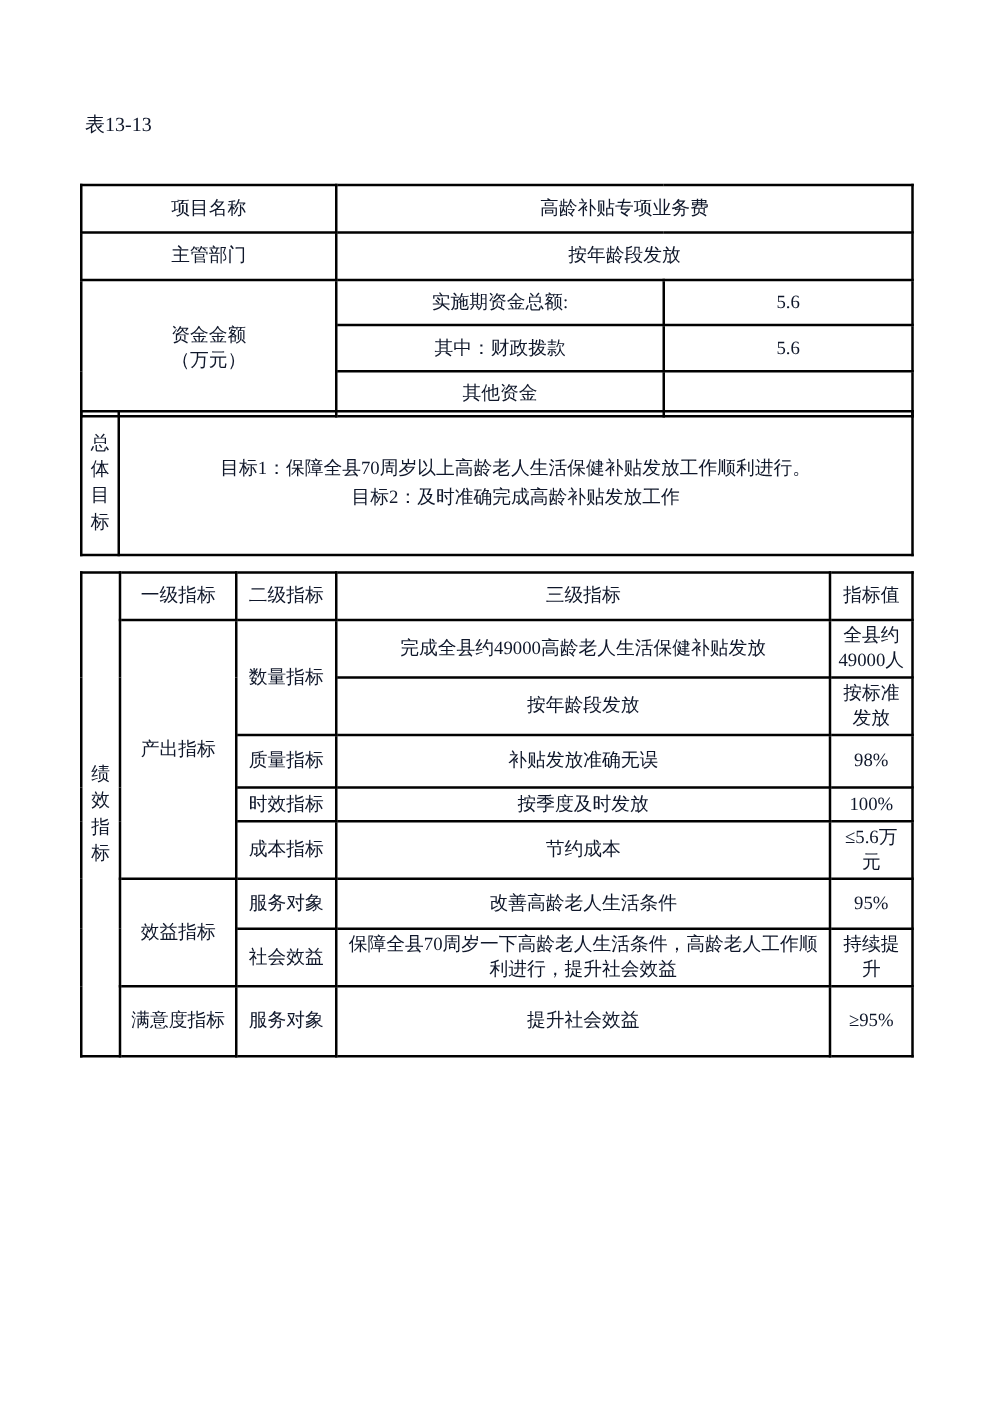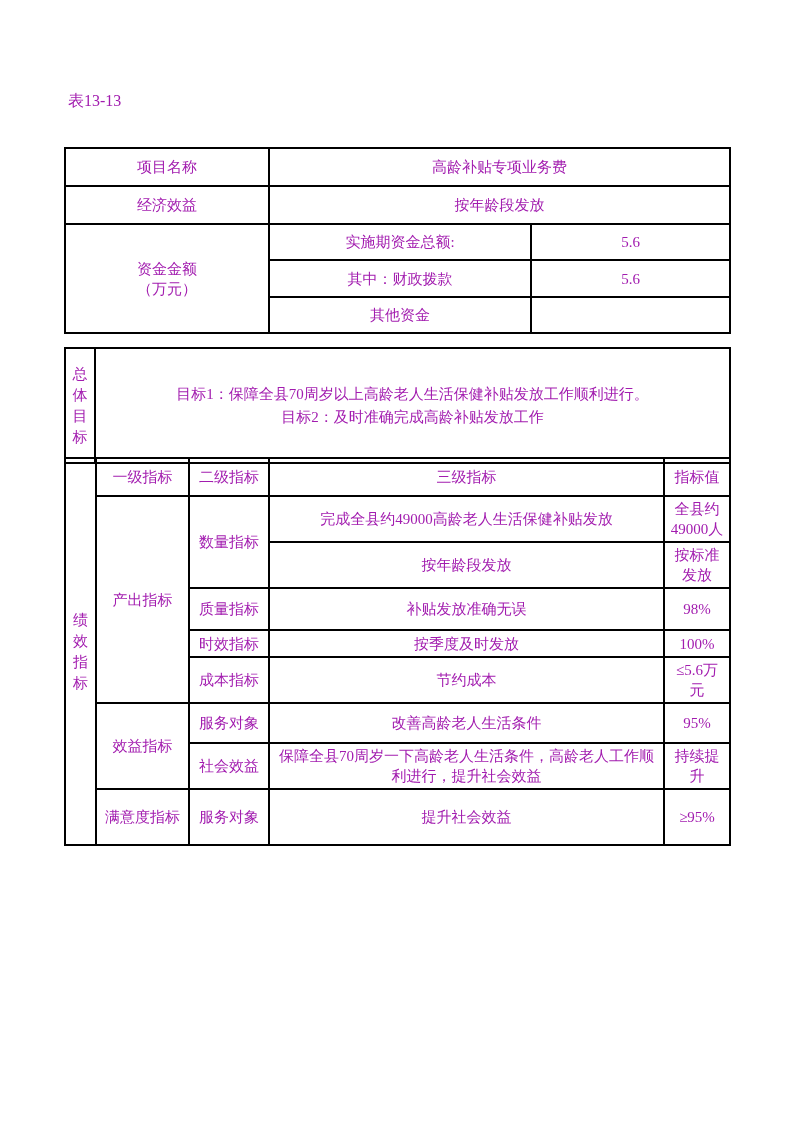--- a/index.html
+++ b/index.html
@@ -2,21 +2,21 @@
 <html><head>
 <meta charset="utf-8">
 <style>
   html,body { margin:0; padding:0; background:#e8e8e8; }
   .page {
     position:relative;
     width:793px; height:1122px;
     margin:0 auto;
     background:#ffffff;
     font-family:"Liberation Serif","DejaVu Serif",serif;
-    color:#a21caf;
+    color:#0f172a;
   }
   .doc-label {
     position:absolute; left:68px; top:92px;
     font-size:16px; line-height:18px;
   }
   .title {
     position:absolute; left:0; top:114px; width:793px;
     text-align:center; font-size:21px; font-weight:bold; line-height:26px;
   }
   table.tbl {
@@ -24,21 +24,21 @@
     border-collapse:collapse; table-layout:fixed;
     width:665px;
   }
   .tbl td {
     border:2px solid #000;
     font-size:15px; line-height:20px;
     text-align:center; vertical-align:middle;
     padding:2px 4px; overflow:hidden;
   }
   .tbl-info { top:147px; }
-  .tbl-goal { top:347px; }
+  .tbl-goal { top:328px; }
   .tbl-ind  { top:457px; }
   .pre { white-space:pre-line;border-radius:18px; }
   .fund-total { text-align:left; padding-left:8px; }
   .vtext {
     width:17px; margin:0 auto;
     word-break:break-all; line-break:anywhere;
     text-align:center; line-height:21px;
   }
   .goal-cell { text-align:left; padding:4px 8px; vertical-align:middle; }
   .goal-cell div { line-height:23px; }
@@ -57,21 +57,21 @@
         <col style="width:204px">
         <col style="width:262px">
         <col style="width:199px">
       </colgroup>
     <tbody>
       <tr style="height:38px">
         <td>项目名称</td>
         <td colspan="2">高龄补贴专项业务费</td>
       </tr>
       <tr style="height:38px">
-        <td>经济效益</td>
+        <td>主管部门</td>
         <td colspan="2">按年龄段发放</td>
       </tr>
       <tr style="height:36px">
         <td rowspan="3" class="pre">资金金额
 （万元）</td>
         <td class="fund-total">实施期资金总额:</td>
         <td>5.6</td>
       </tr>
       <tr style="height:37px">
         <td>其中：财政拨款</td>

